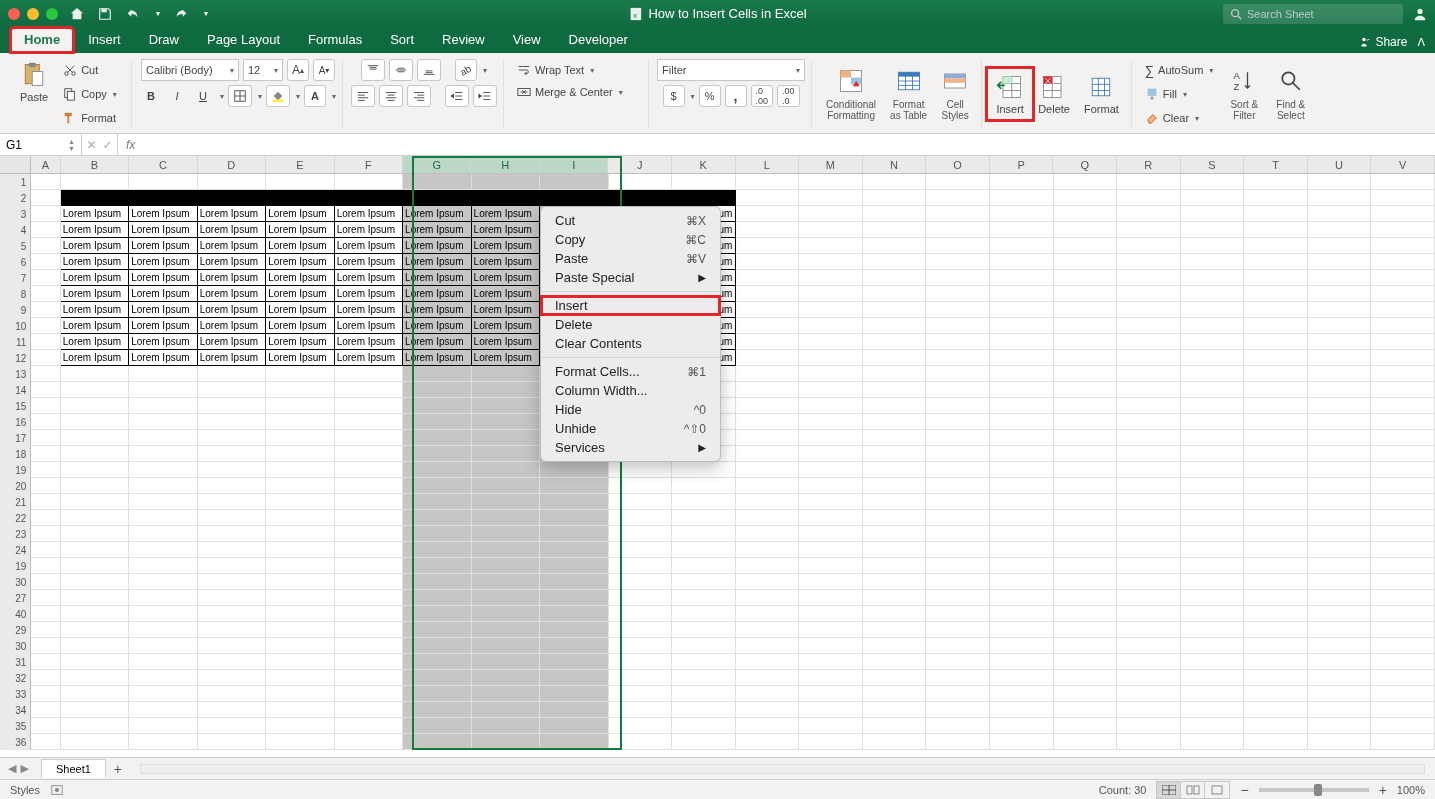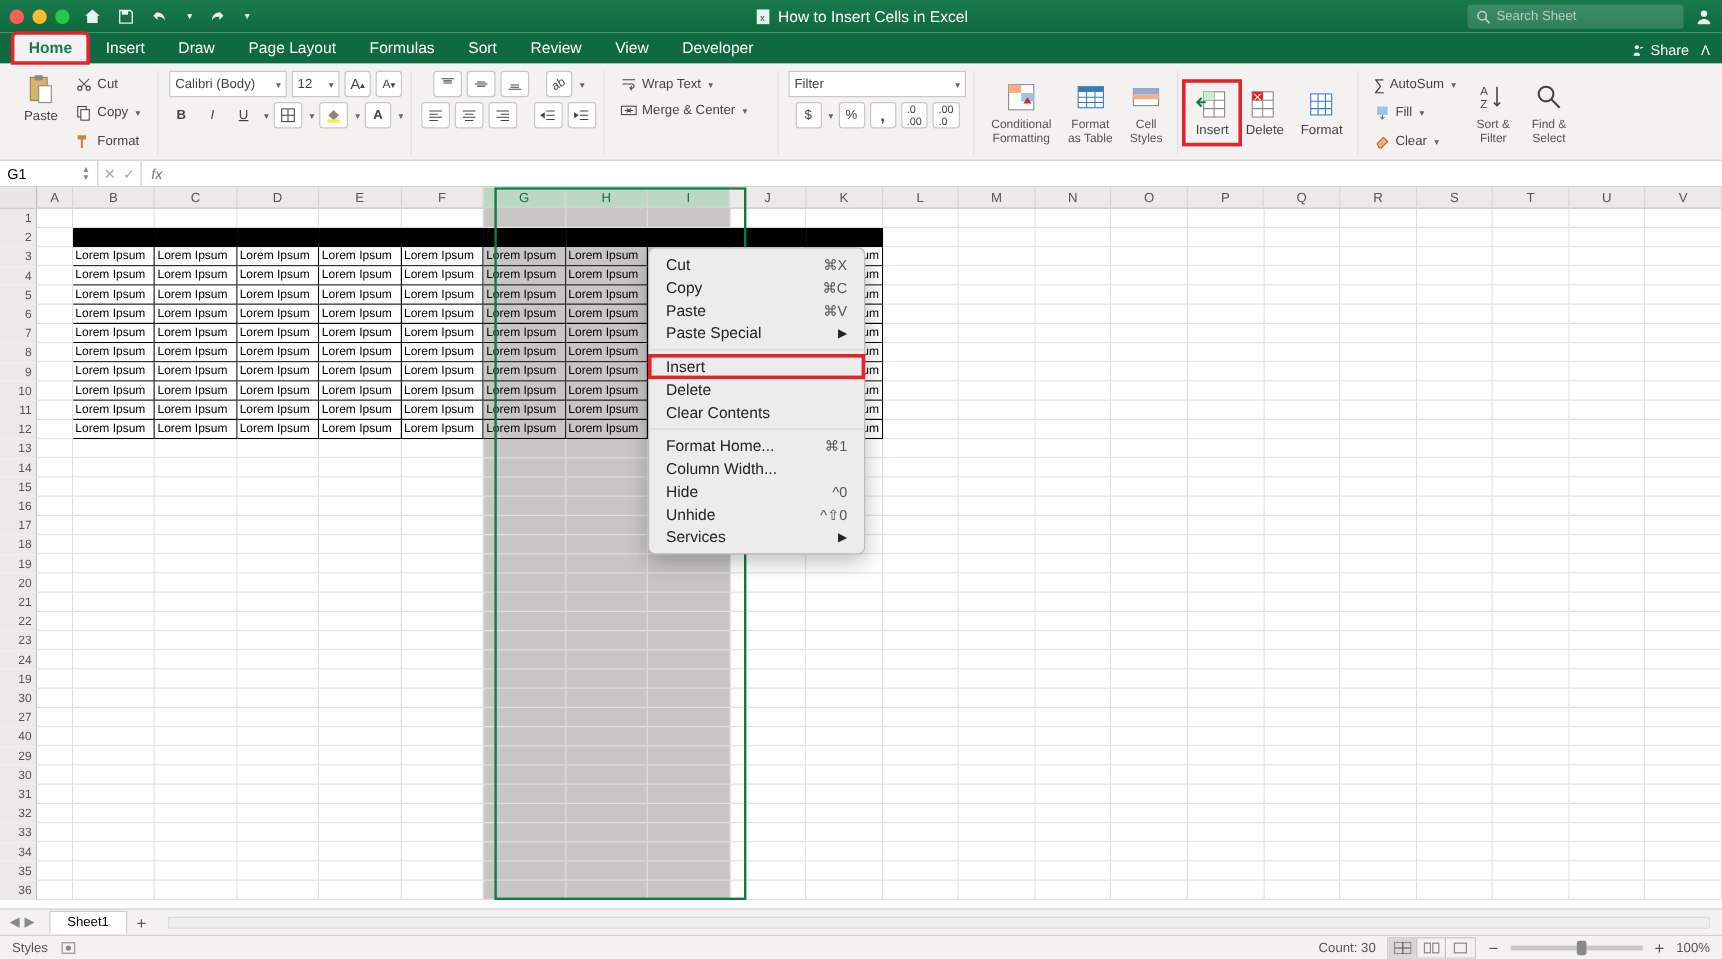--- a/index.html
+++ b/index.html
@@ -1396,21 +1396,21 @@
         <span>Insert</span>
       </div>
       <div class="ctxitem">
         <span>Delete</span>
       </div>
       <div class="ctxitem">
         <span>Clear Contents</span>
       </div>
       <div class="ctxsep"></div>
       <div class="ctxitem">
-        <span>Format Home...</span>
+        <span>Format Cells...</span>
         <span class="ctxkey">⌘1</span>
       </div>
       <div class="ctxitem">
         <span>Column Width...</span>
       </div>
       <div class="ctxitem">
         <span>Hide</span>
         <span class="ctxkey">^0</span>
       </div>
       <div class="ctxitem">

